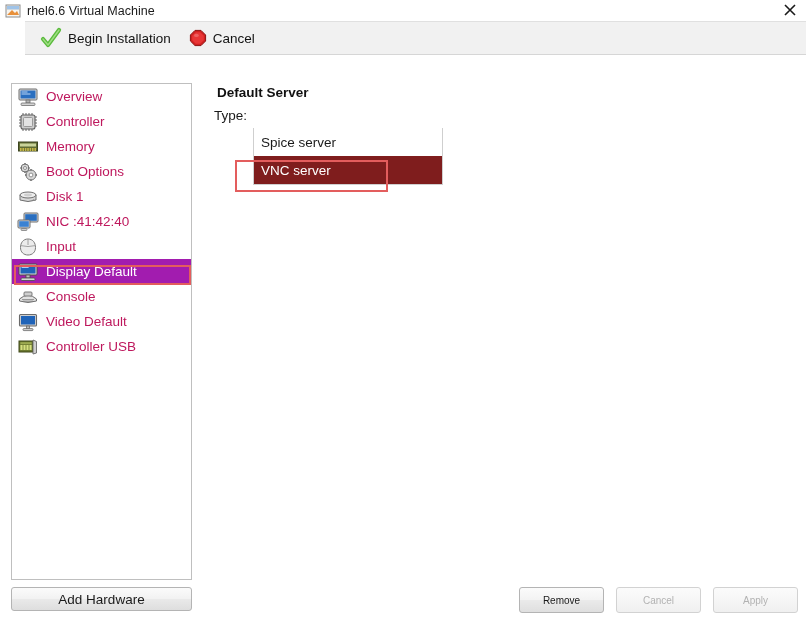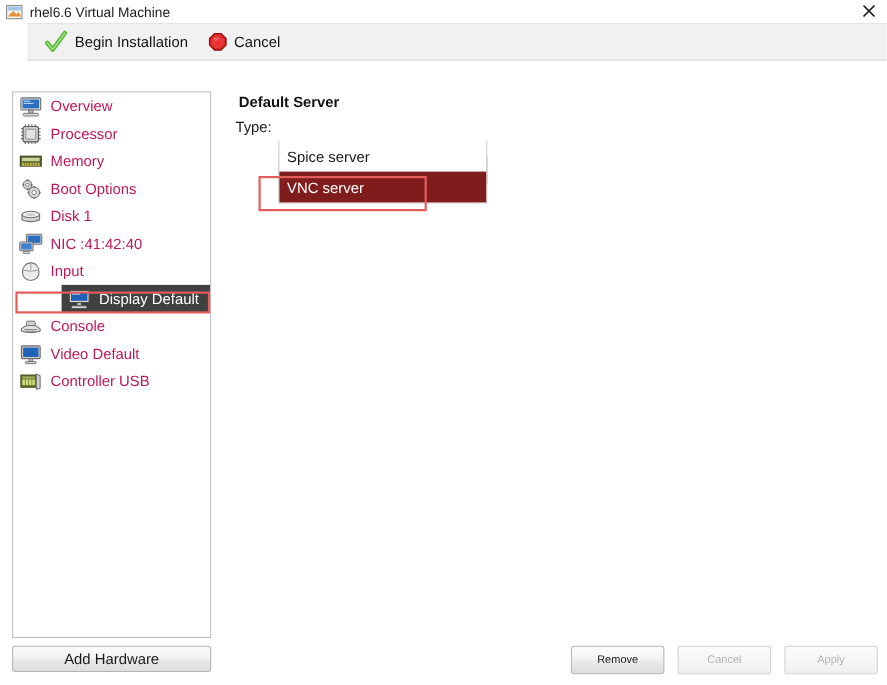--- a/index.html
+++ b/index.html
@@ -117,22 +117,21 @@
     margin-right: 7px;
     flex: 0 0 auto;
     position: relative;
   }
   .side-item .si-lbl {
     font-size: 13.5px;
     color: #be185d;
     white-space: nowrap;
   }
   .side-item.selected {
-    background: #404040;
-    margin-left: 44px;
+    background: #a21caf;
   }
   .side-item.selected .si-lbl { color: #ffffff; }
 
   #add-hardware {
     position: absolute;
     left: 11px;
     top: 530px;
     width: 181px;
     height: 24px;
     background: linear-gradient(to bottom, #fbfbfb 0%, #f2f2f2 48%, #e9e9e9 52%, #dedede 100%);
@@ -339,21 +338,21 @@
           <g stroke="#666" stroke-width="1">
             <path d="M6 2 V4 M9 2 V4 M12 2 V4 M15 2 V4"></path>
             <path d="M6 18 V20 M9 18 V20 M12 18 V20 M15 18 V20"></path>
             <path d="M2 6 H4 M2 9 H4 M2 12 H4 M2 15 H4"></path>
             <path d="M18 6 H20 M18 9 H20 M18 12 H20 M18 15 H20"></path>
           </g>
           <rect x="4" y="4" width="14" height="14" rx="2" fill="#cdcdcd" stroke="#5f5f5f" stroke-width="1.1"></rect>
           <rect x="6.5" y="6.5" width="9" height="9" rx="1" fill="#e3e3e3" stroke="#8a8a8a" stroke-width="0.8"></rect>
         </svg>
       </span>
-      <span class="si-lbl">Processor</span>
+      <span class="si-lbl">Controller</span>
     </div>
 
     <div class="side-item">
       <span class="si-ico">
         <svg width="22" height="22" viewBox="0 0 22 22">
           <rect x="1.5" y="6" width="19" height="9" fill="#5f6b33" stroke="#3d4520" stroke-width="1"></rect>
           <rect x="3" y="7.5" width="16" height="3" fill="#c9d39a"></rect>
           <g fill="#c7b84a">
             <rect x="3" y="12" width="1.6" height="3"></rect>
             <rect x="5.4" y="12" width="1.6" height="3"></rect>

